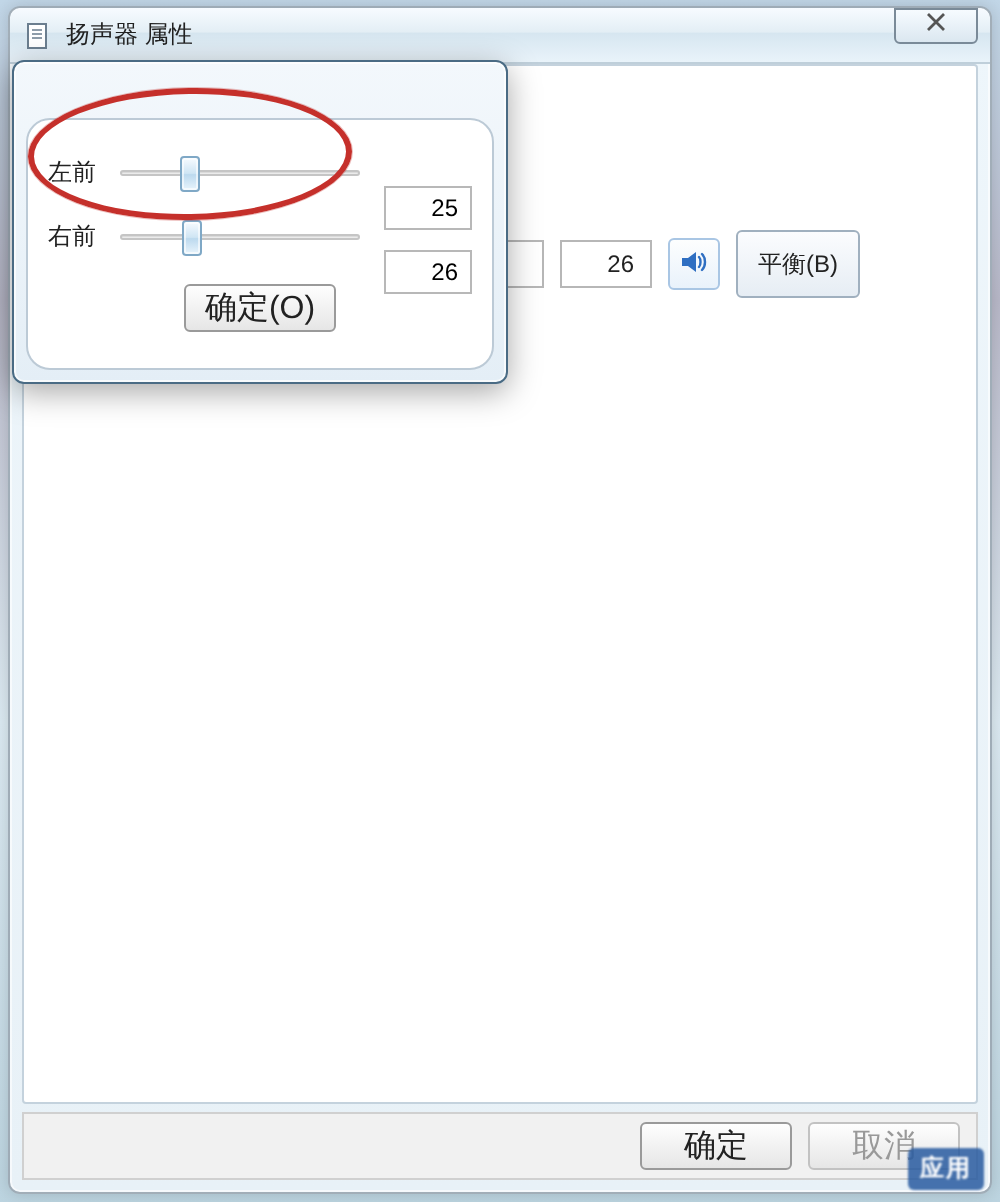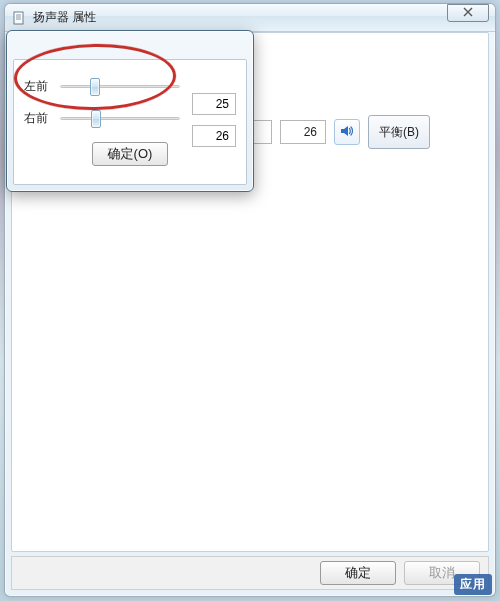--- a/index.html
+++ b/index.html
@@ -99,21 +99,21 @@
     background: #f1f1f1;
     border: 1px solid #d0d0d0;
     display: flex; align-items: center; justify-content: flex-end;
     gap: 8px; padding: 0 8px;
   }
   .std-button {
     min-width: 76px; height: 24px;
     border: 1px solid #9a9a9a;
     background: linear-gradient(to bottom, #fefefe, #e6e6e6);
     border-radius: 3px;
-    font-size: 13px;
+    font-size: 16px;
     display: inline-flex; align-items: center; justify-content: center;
     color: #222;
     padding: 0 8px;
   }
   .std-button.gray { color: #999; border-color: #c2c2c2; }
 
   
   .dialog {
     position: absolute;
     top: 30px; left: 6px;
@@ -142,21 +142,21 @@
     box-shadow: inset 0 1px 0 rgba(255,255,255,0.5), 0 1px 2px rgba(0,0,0,0.3);
     display: flex; align-items: center; justify-content: center;
   }
   .dlg-close svg { display:block; }
 
   .dialog-client {
     position: absolute;
     top: 28px; left: 6px; right: 6px; bottom: 6px;
     background: #ffffff;
     border: 1px solid #bccad6;
-    border-radius: 2px;
+    border-radius: 12px;
     padding: 12px 10px 24px 10px;
   }
   .slider-row {
     display: flex; align-items: center;
     height: 28px; margin-bottom: 4px;
   }
   .slider-row .lbl { width: 32px; color: #222; }
   .slider {
     position: relative;
     width: 120px; height: 18px; margin: 0 4px;

